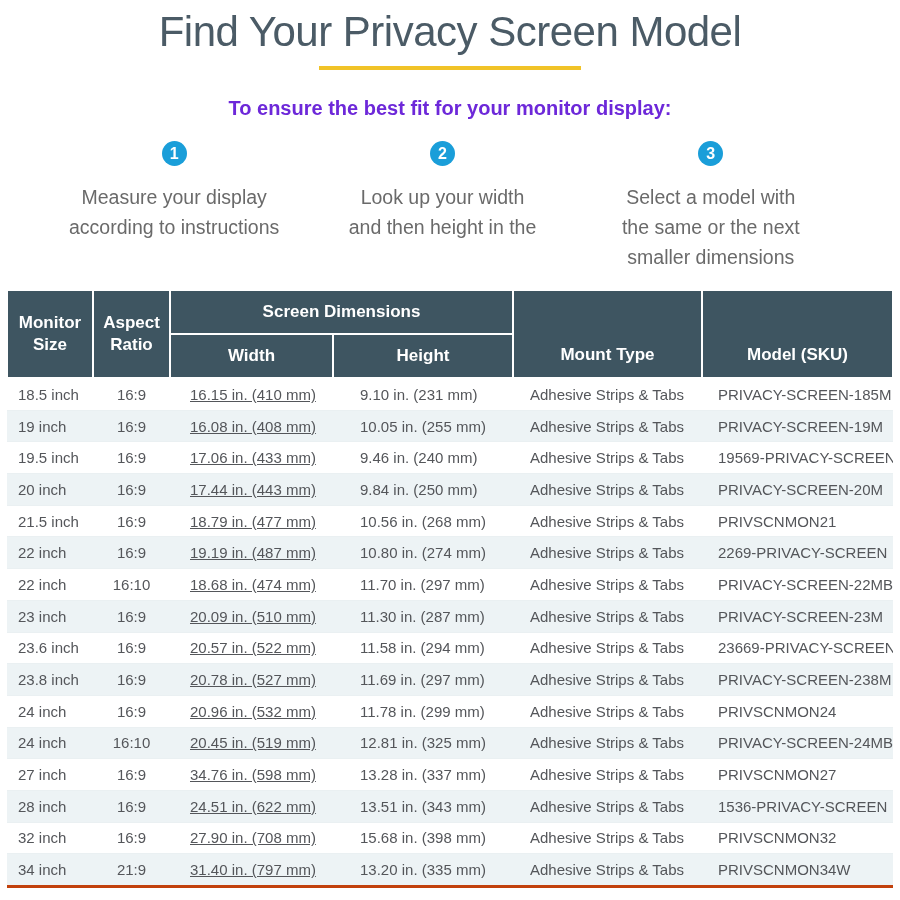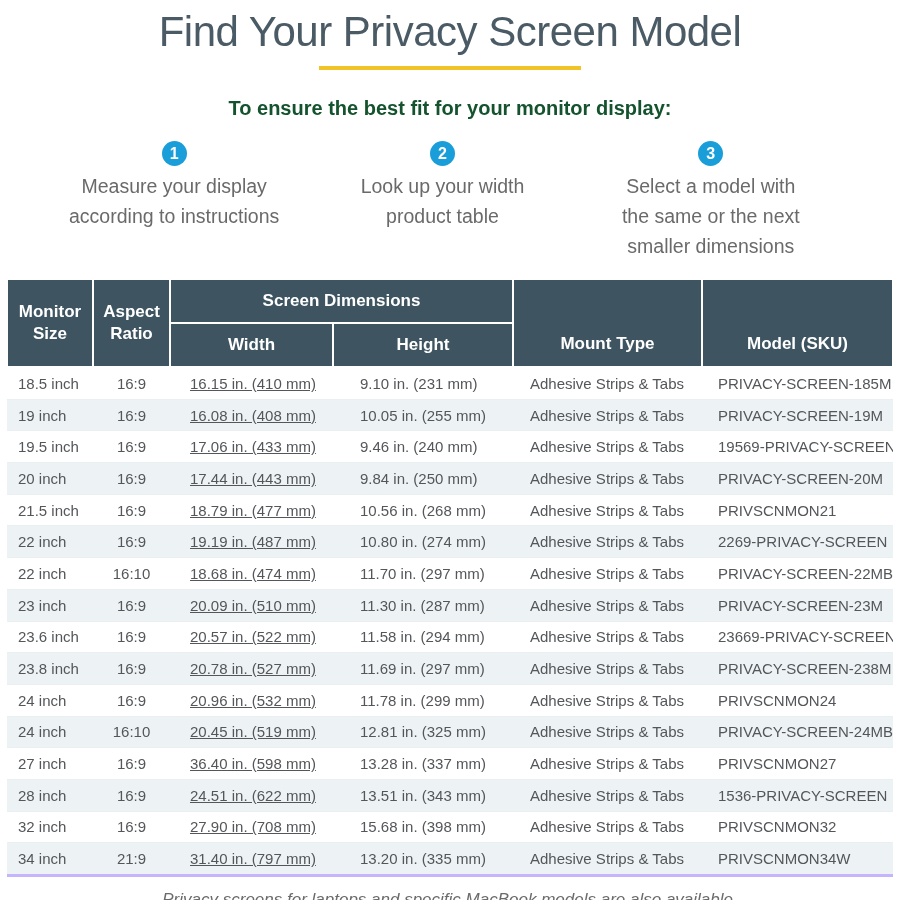--- a/index.html
+++ b/index.html
@@ -22,54 +22,54 @@
   }
   .title-underline {
     width: 262px; height: 4px;
     background: #f1c327;
     margin: 9px auto 0 auto;
   }
   .subtitle {
     margin-top: 27px;
     text-align: center;
     font-size: 20px; font-weight: 700;
-    color: #14532d;
+    color: #6d28d9;
   }
 
   
   .steps {
     margin-top: 21px;
     display: flex;
     justify-content: space-between;
     padding: 0 55px 0 40px;
   }
   .step { width: 272px; text-align: center; }
   .step-circle {
     width: 25px; height: 25px;
     margin: 0 auto;
     border-radius: 50%;
     background: #1a9ed9;
     color: #ffffff;
     font-size: 16px; font-weight: 700;
     line-height: 25px; text-align: center;
   }
   .step-text {
-    margin-top: 5px;
+    margin-top: 16px;
     font-size: 19.5px;
     line-height: 30px;
     color: #6a6a6a;
   }
 
   
   table.spec {
     width: 886px;
     margin: 17px auto 0 auto;
     border-collapse: collapse;
     table-layout: fixed;
-    border-bottom: 3px solid #c4b5fd;
+    border-bottom: 3px solid #c2410c;
   }
   col.c0 { width: 86px; }
   col.c1 { width: 77px; }
   col.c2 { width: 163px; }
   col.c3 { width: 180px; }
   col.c4 { width: 189px; }
   col.c5 { width: 191px; }
 
   thead th {
     background: #3e5561;
@@ -124,21 +124,21 @@
       <div class="step-circle">1</div>
       <div class="step-text">
         <div>Measure your display</div>
         <div>according to instructions</div>
       </div>
     </div>
     <div class="step">
       <div class="step-circle">2</div>
       <div class="step-text">
         <div>Look up your width</div>
-        <div>product table</div>
+        <div>and then height in the</div>
       </div>
     </div>
     <div class="step">
       <div class="step-circle">3</div>
       <div class="step-text">
         <div>Select a model with</div>
         <div>the same or the next</div>
         <div>smaller dimensions</div>
       </div>
     </div>
@@ -271,21 +271,21 @@
       <td class="c1">16:10</td>
       <td class="c2">20.45 in. (519 mm)</td>
       <td class="c3">12.81 in. (325 mm)</td>
       <td class="c4">Adhesive Strips &amp; Tabs</td>
       <td class="c5">PRIVACY-SCREEN-24MB</td>
     </tr>
 
     <tr>
       <td class="c0">27 inch</td>
       <td class="c1">16:9</td>
-      <td class="c2">36.40 in. (598 mm)</td>
+      <td class="c2">34.76 in. (598 mm)</td>
       <td class="c3">13.28 in. (337 mm)</td>
       <td class="c4">Adhesive Strips &amp; Tabs</td>
       <td class="c5">PRIVSCNMON27</td>
     </tr>
 
     <tr>
       <td class="c0">28 inch</td>
       <td class="c1">16:9</td>
       <td class="c2">24.51 in. (622 mm)</td>
       <td class="c3">13.51 in. (343 mm)</td>

